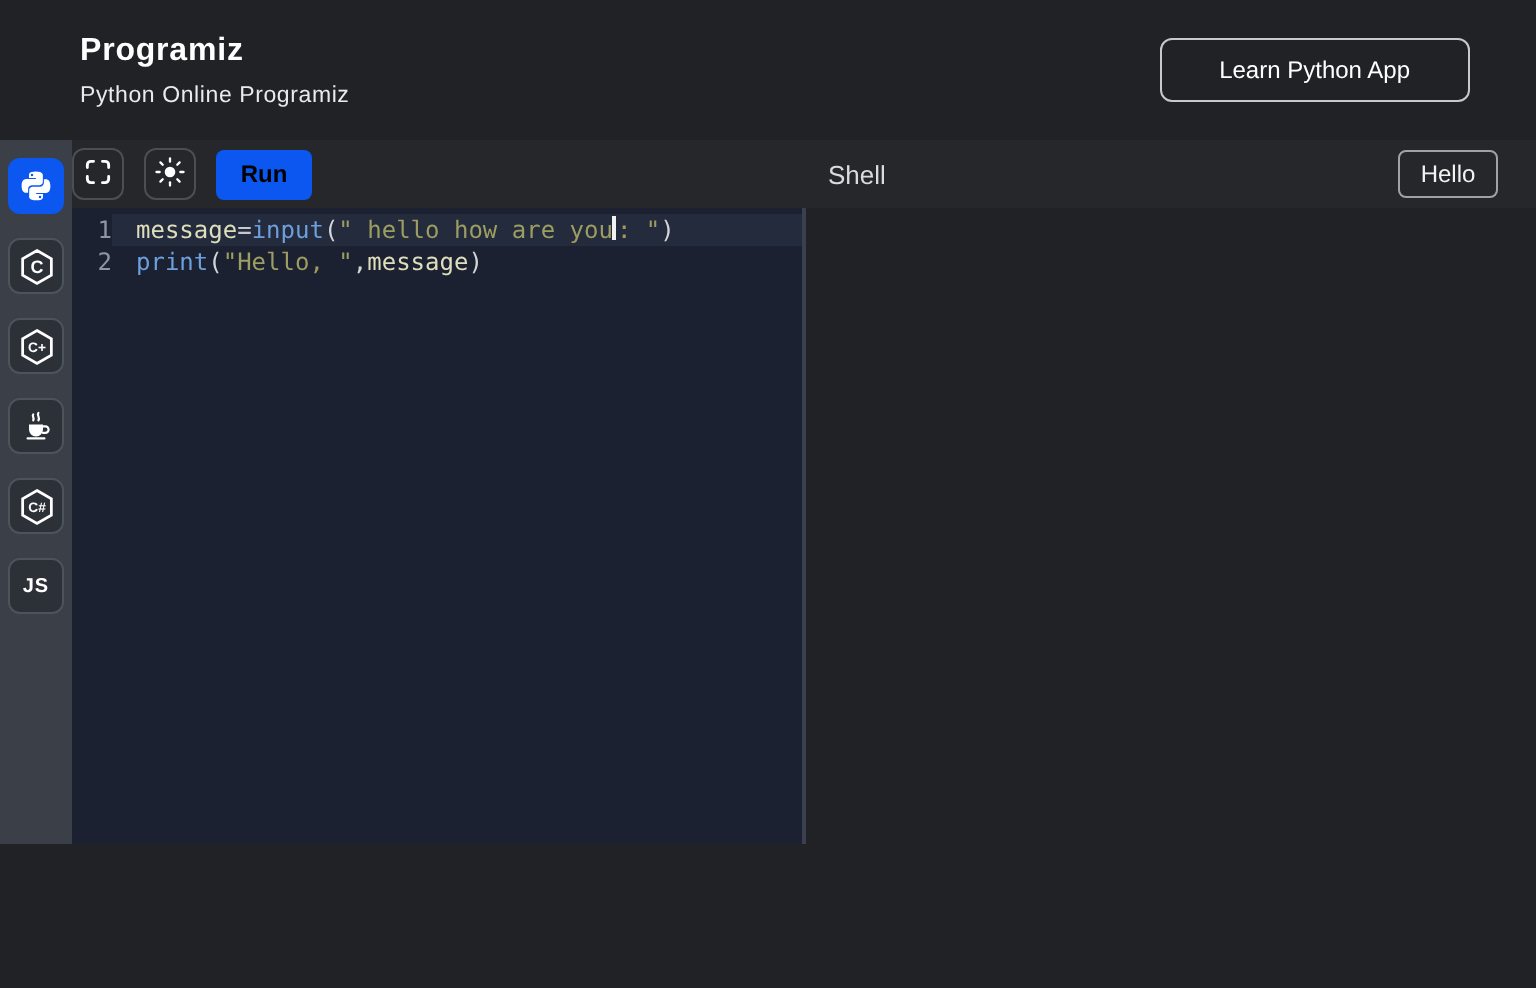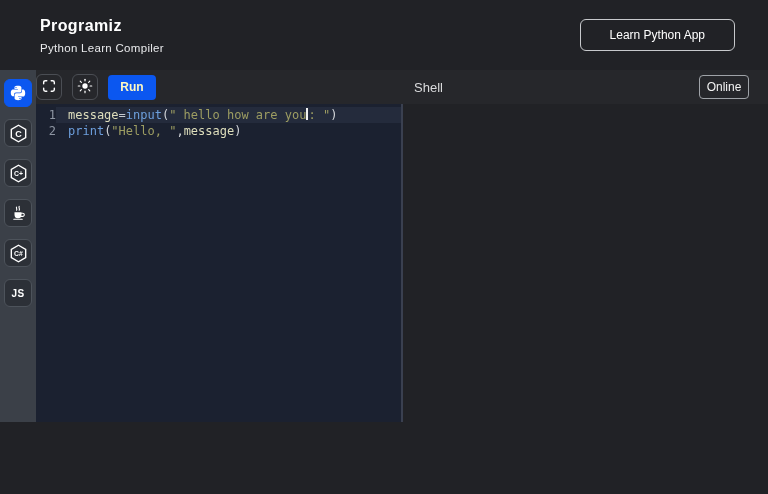--- a/index.html
+++ b/index.html
@@ -34,21 +34,21 @@
   .workspace { flex:1; display:flex; flex-direction:column; min-width:0; }
   .toolbar { height:34px; flex-shrink:0; background:#26272b; display:flex; }
   .toolbar-left { width:367px; flex-shrink:0; display:flex; align-items:center;
                   justify-content:space-between; }
   .tab { height:34px; width:80px; background:#1e2430; color:#e8e9eb; font-size:13px;
          display:flex; align-items:center; justify-content:center; cursor:pointer; }
   .toolbar-actions { display:flex; align-items:center; gap:10px; margin-right:15px; }
   .icon-btn { width:26px; height:26px; background:transparent; border:1px solid #4b4e54;
               border-radius:6px; display:flex; align-items:center; justify-content:center;
               padding:0; cursor:pointer; }
-  .run-btn { width:48px; height:25px; background:#0b57f0; color:#fef9c3; border:none;
+  .run-btn { width:48px; height:25px; background:#0b57f0; color:#000000; border:none;
              border-radius:4px; font-size:12px; font-weight:bold; cursor:pointer;
              font-family:"Liberation Sans", sans-serif; }
   .toolbar-right { flex:1; display:flex; align-items:center; justify-content:space-between;
                    padding:0 19px 0 11px; min-width:0; }
   .shell-label { color:#dadbdd; font-size:13px; }
   .clear-btn { width:50px; height:24px; background:transparent; border:1px solid #9fa3a8;
                border-radius:4px; color:#f2f2f2; font-size:12px; cursor:pointer;
                font-family:"Liberation Sans", sans-serif; }
 
   
@@ -73,21 +73,21 @@
 </head>
 <body>
 
 <div class="app">
 
   <div class="header">
     <div>
       <div class="logo">
         <span class="logo-mark"></span><span>Programiz</span>
       </div>
-      <div class="subtitle">Python Learn Compiler</div>
+      <div class="subtitle">Python Online Programiz</div>
     </div>
     <button class="learn-btn">Learn Python App</button>
   </div>
 
   <div class="main">
 
     <div class="sidebar" id="sidebar">
         <button class="side-btn active">
           <span class="ic">
             <svg width="18" height="18" viewBox="0 0 20 20" fill="#ffffff">
@@ -168,21 +168,21 @@
                       <line x1="13.1" y1="13.1" x2="14.4" y2="14.4"></line>
                   </g>
                 </svg>
               </span>
             </button>
             <button class="run-btn">Run</button>
           </div>
         </div>
         <div class="toolbar-right">
           <span class="shell-label">Shell</span>
-          <button class="clear-btn">Online</button>
+          <button class="clear-btn">Hello</button>
         </div>
       </div>
 
       <div class="panels">
         <div class="editor" id="editor">
             <div class="code-line active">
               <span class="gutter">1</span>
               <span class="code"><span class="tok-id">message</span><span class="tok-op">=</span><span class="tok-builtin">input</span><span class="tok-punc">(</span><span class="tok-str">" hello how are you</span><span class="cursor"></span><span class="tok-str">: "</span><span class="tok-punc">)</span></span>
             </div>
             <div class="code-line">

